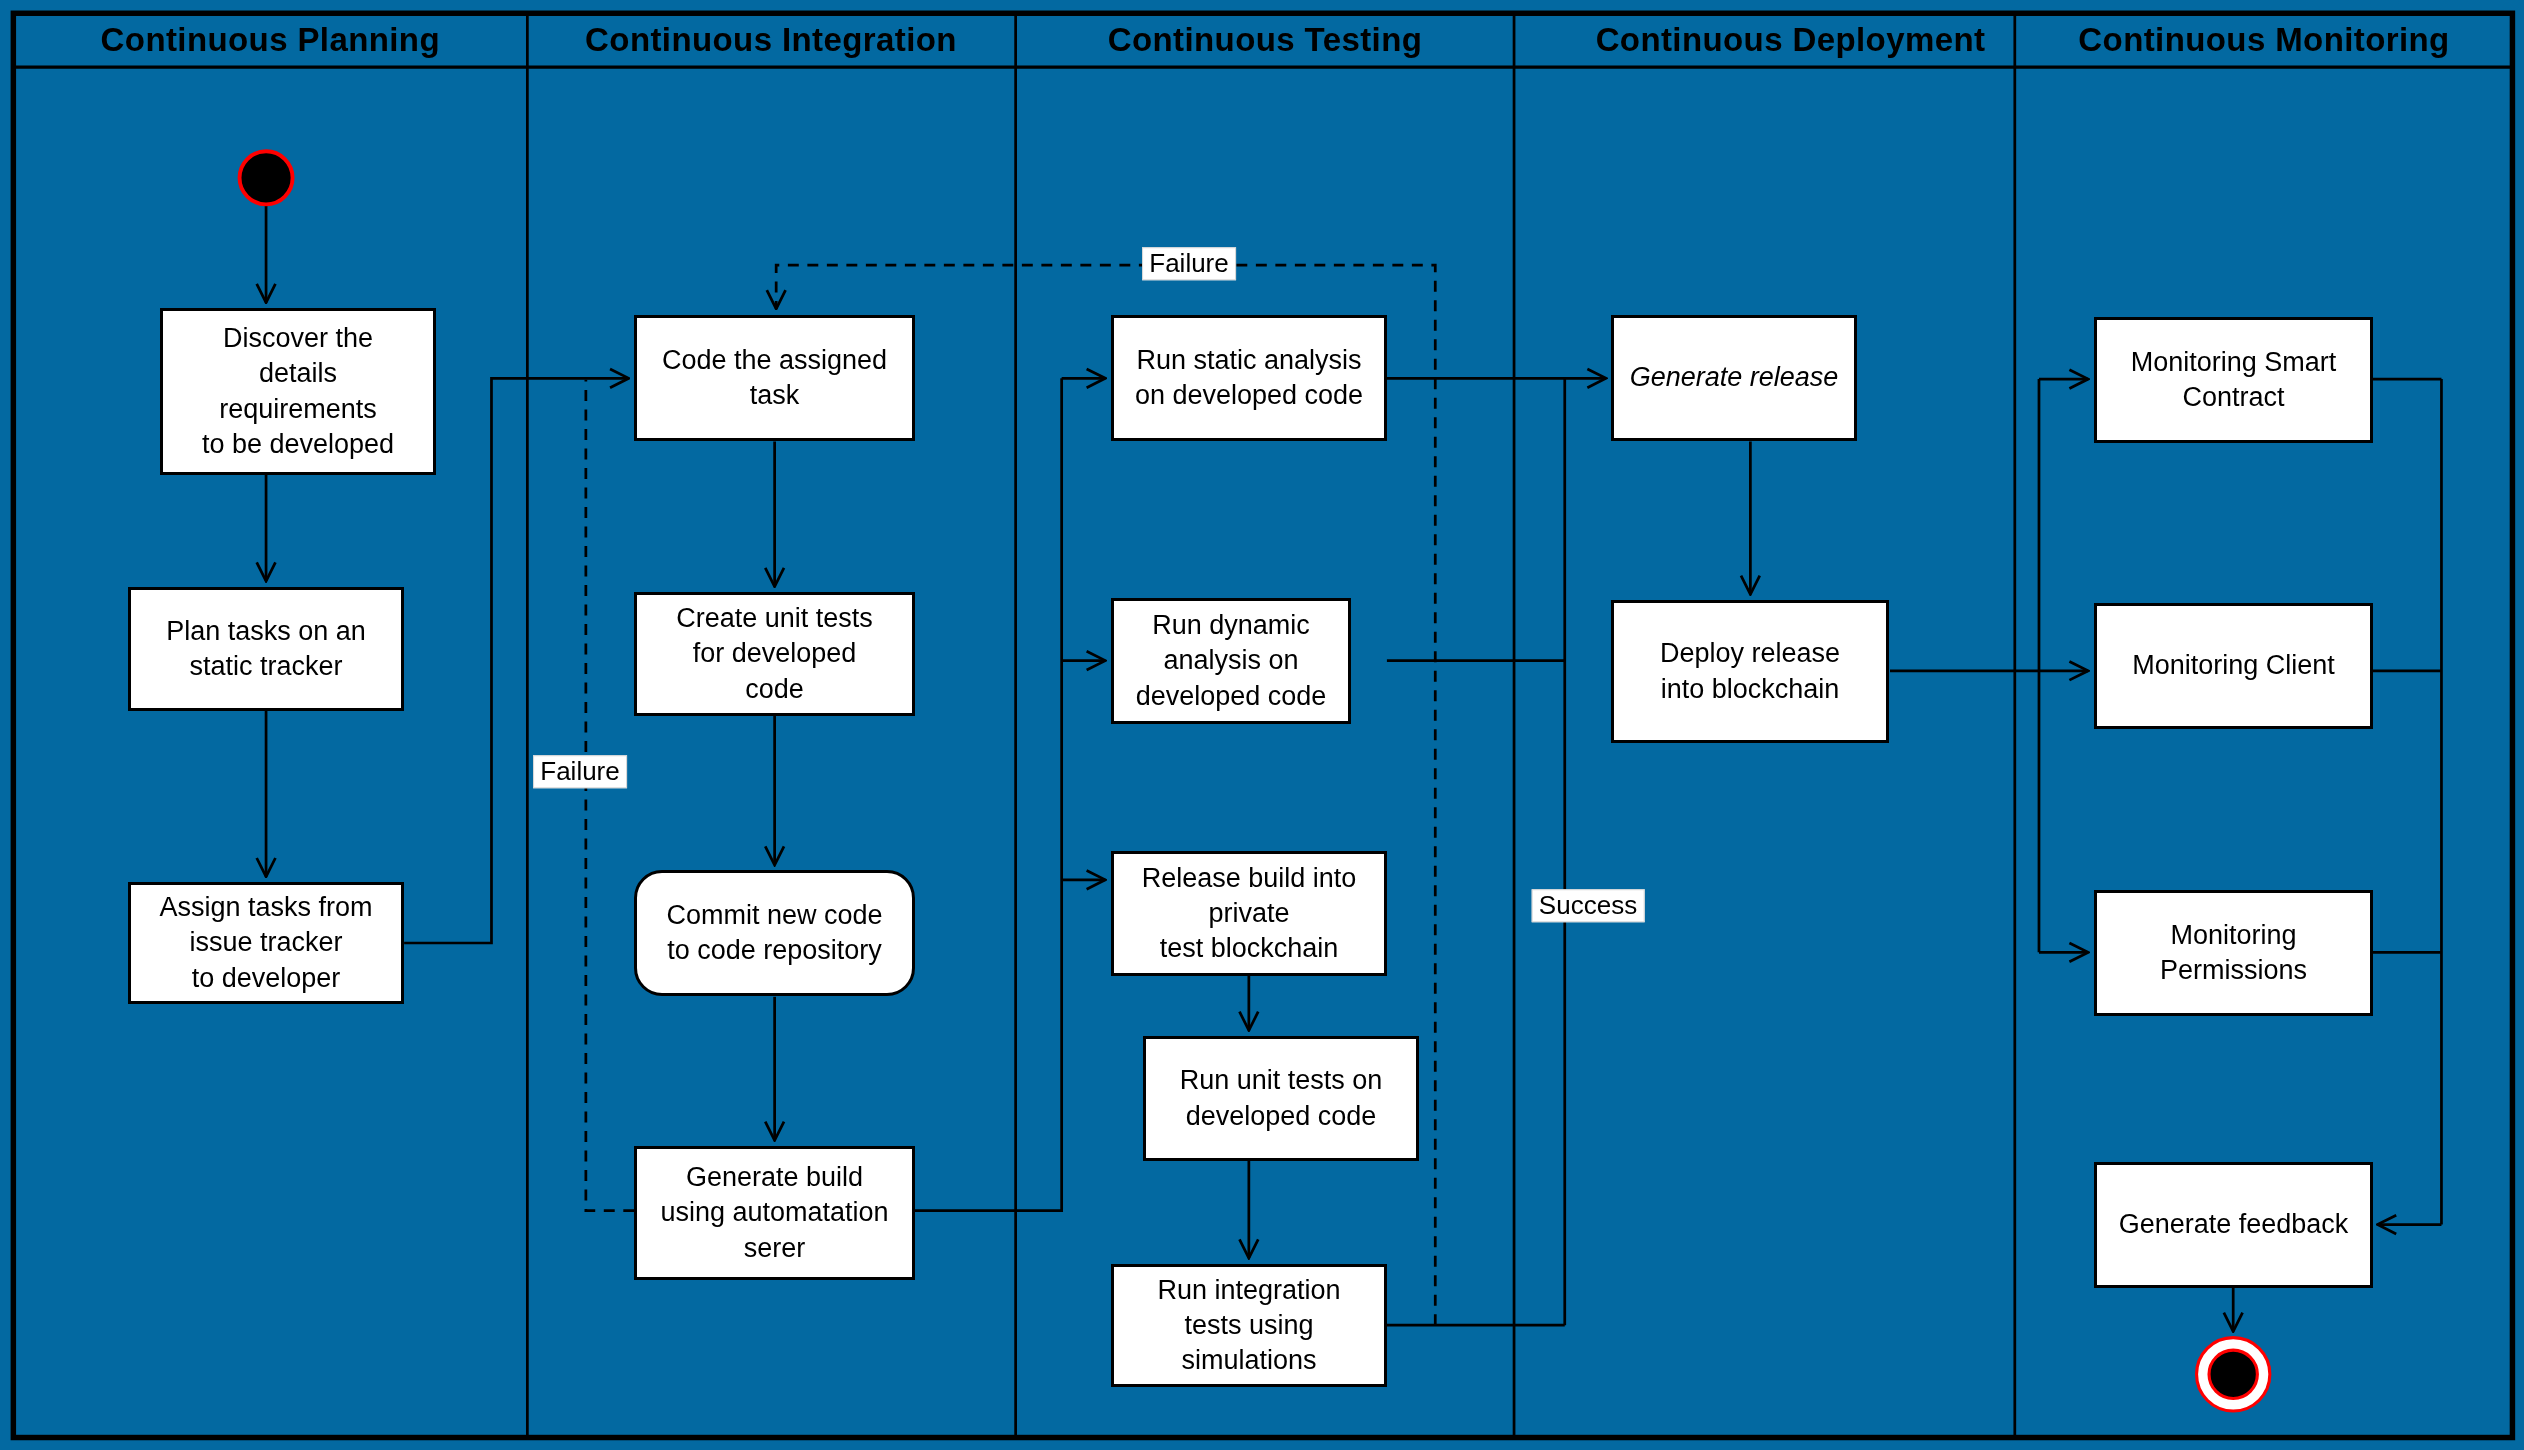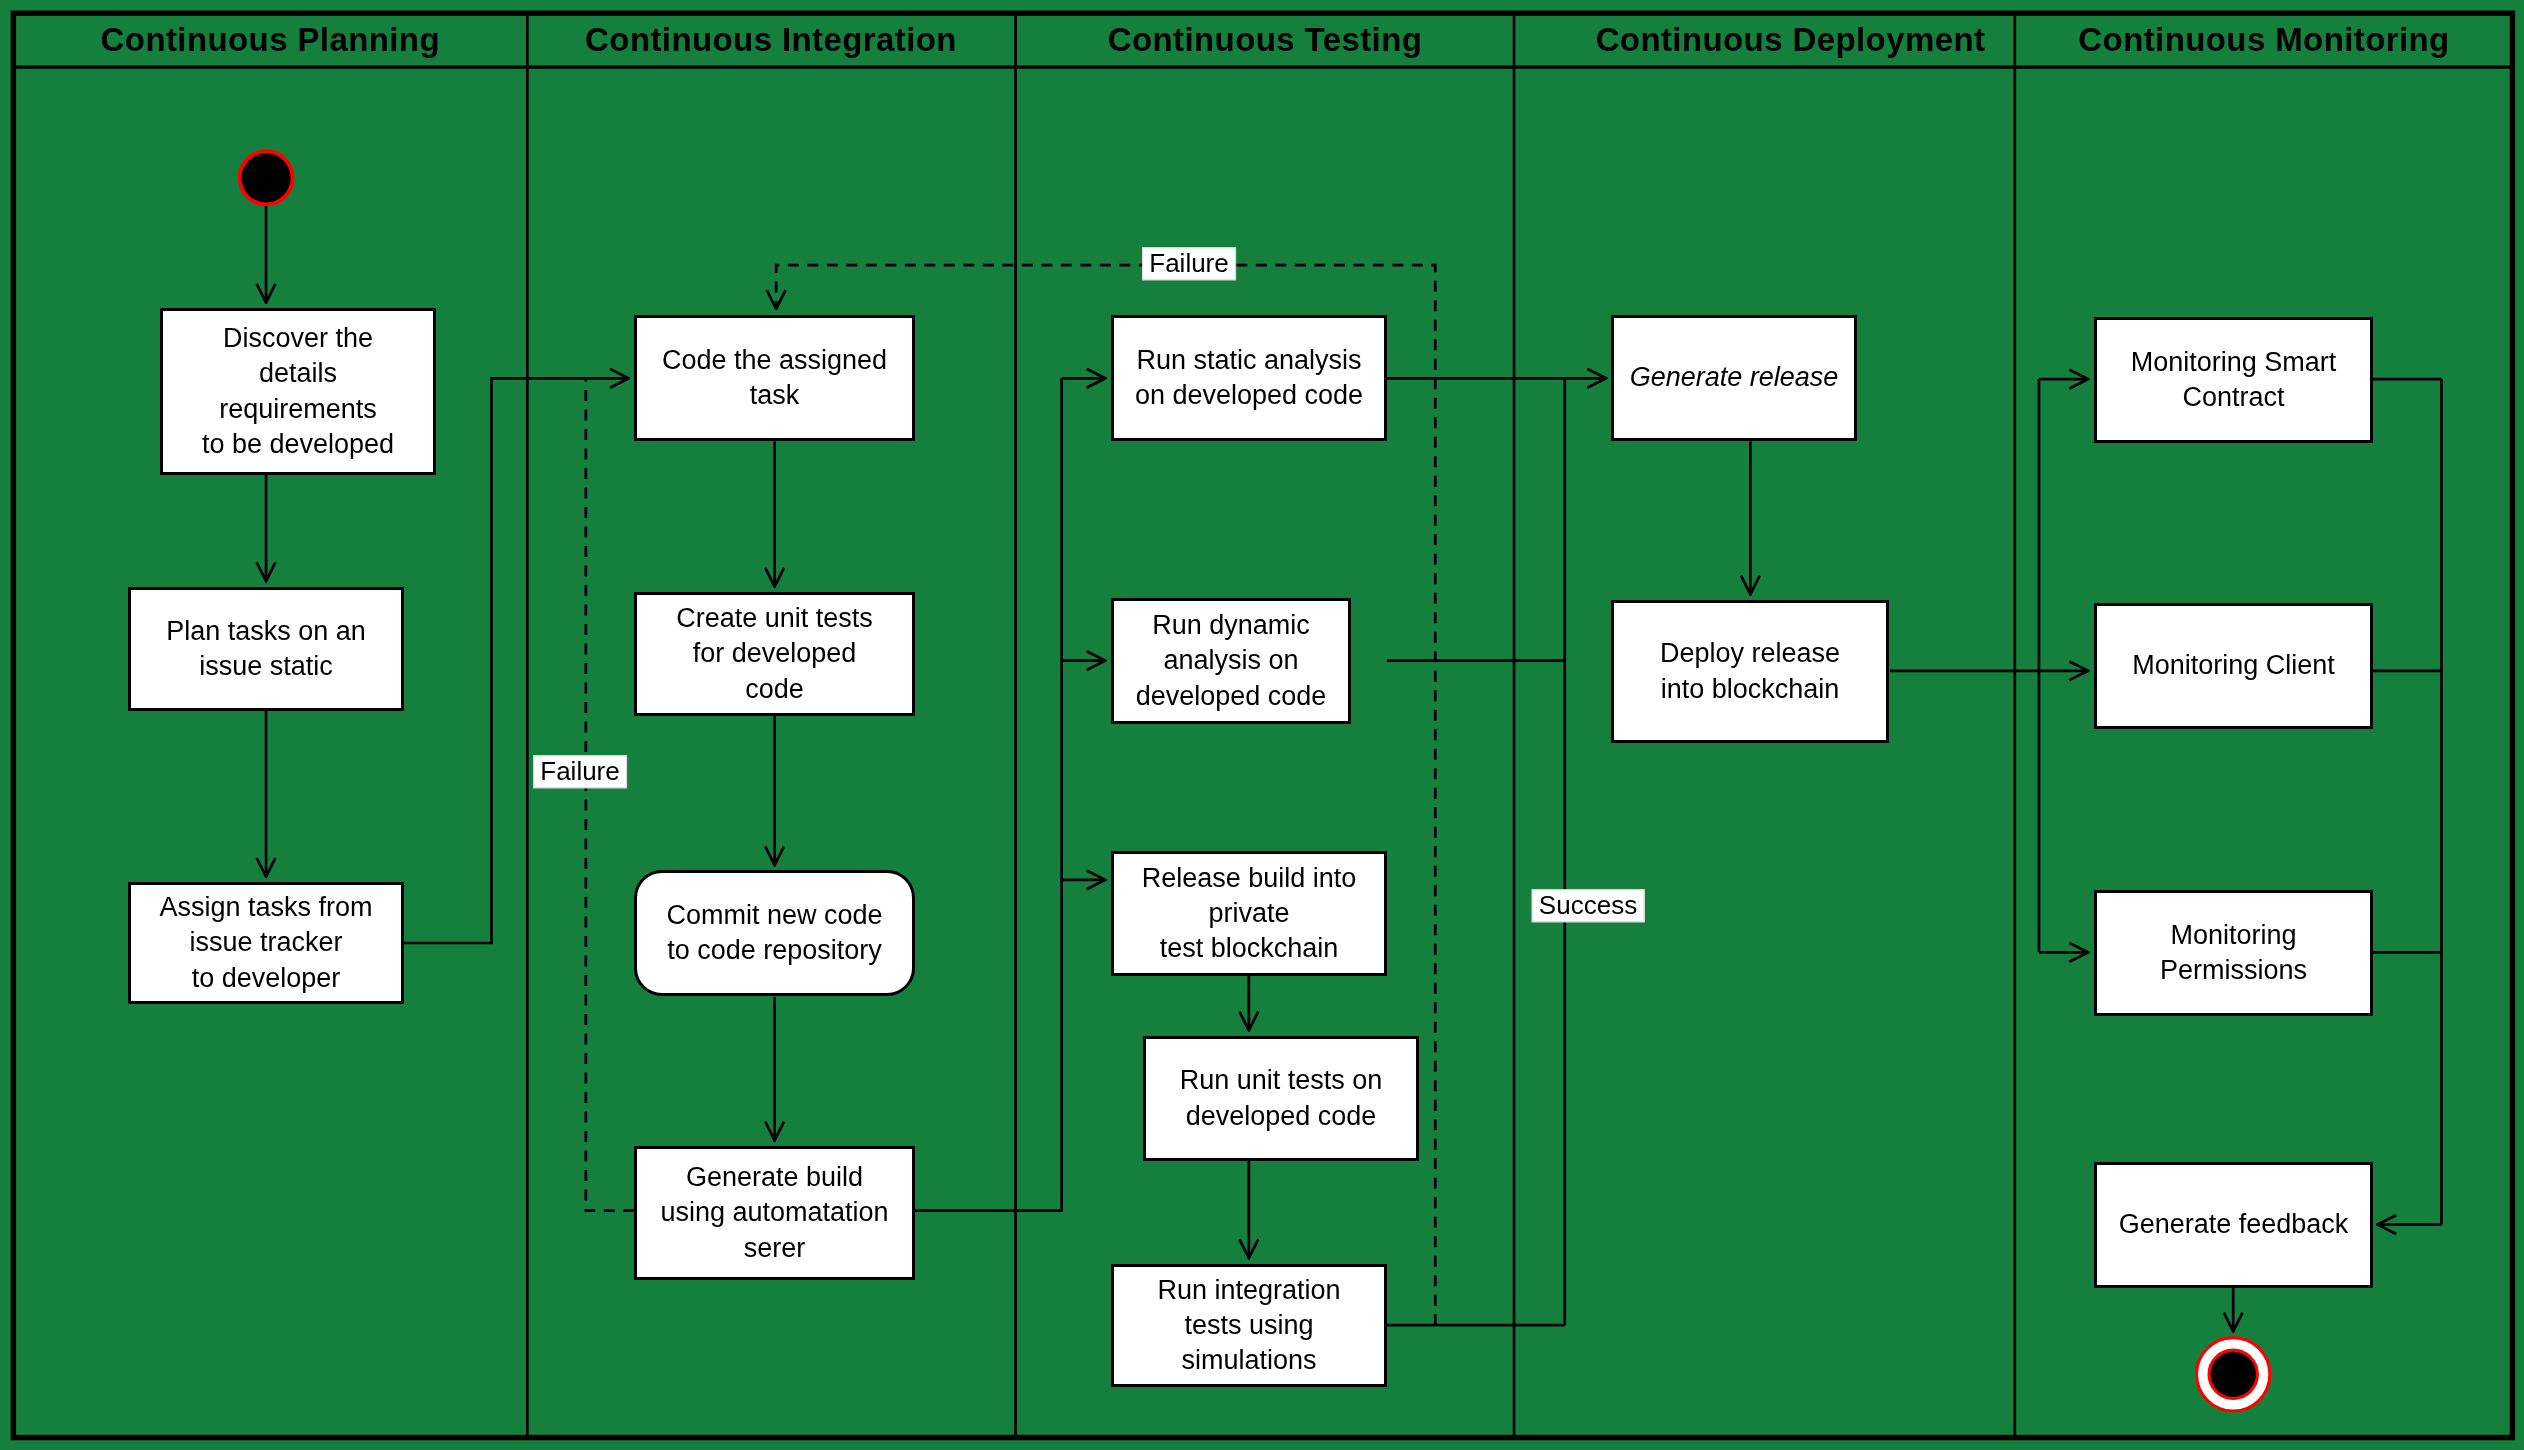--- a/index.html
+++ b/index.html
@@ -1,19 +1,19 @@
 <!DOCTYPE html>
 <html style="font-size:12.5px"><head>
 <meta charset="utf-8">
 <style>
   html,body{margin:0;padding:0;background:#ffffff;}
   #stage{
     position:relative;
     width:2525px;height:1450px;
-    background:#15803d;
+    background:#0369a1;
     font-family:"Liberation Sans", sans-serif;
     color:#000;
     overflow:hidden;
   }
   #connectors{position:absolute;left:0;top:0;width:2525px;height:1450px;}
   .lane-title{
     position:absolute;top:13.3px;height:54px;
     display:flex;align-items:center;justify-content:center;
     font-size:33px;font-weight:bold;letter-spacing:0.4px;
   }
@@ -102,21 +102,21 @@
   <div class="lane-title" style="left:527px;width:488px;">Continuous Integration</div>
   <div class="lane-title" style="left:1016px;width:498px;">Continuous Testing</div>
   <div class="lane-title" style="left:1540px;width:501px;">Continuous Deployment</div>
   <div class="lane-title" style="left:2015px;width:498px;">Continuous Monitoring</div>
 
   <div class="activity" style="left:128px;top:308px;width:276px;height:167px;margin-left:32px;">Discover the
 details
 requirements
 to be developed</div>
   <div class="activity" style="left:128px;top:587px;width:276px;height:124px;">Plan tasks on an
-issue static</div>
+static tracker</div>
   <div class="activity" style="left:128px;top:882px;width:276px;height:122px;">Assign tasks from
 issue tracker
 to developer</div>
 
   <div class="activity" style="left:634px;top:315px;width:281px;height:126px;">Code the assigned
 task</div>
   <div class="activity" style="left:634px;top:592px;width:281px;height:124px;">Create unit tests
 for developed
 code</div>
   <div class="activity" style="left:634px;top:870px;width:281px;height:126px;border-radius:28px;">Commit new code

